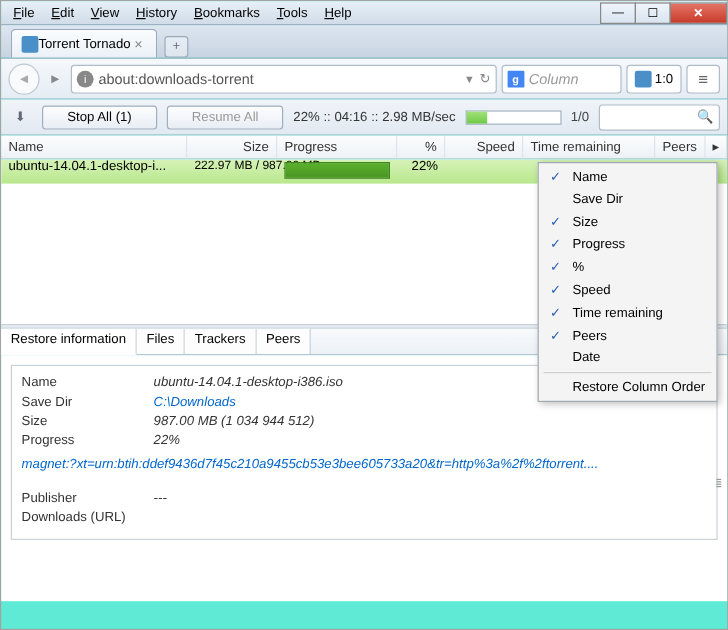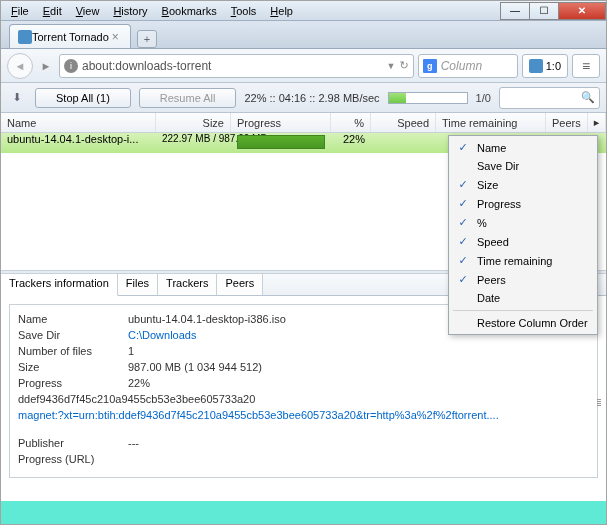--- a/index.html
+++ b/index.html
@@ -68,21 +68,21 @@
 .splitter { height: 4px; background: #e5ebf2; border-top: 1px solid #c8d0d8; border-bottom: 1px solid #c8d0d8; cursor: row-resize; }
 
 .detail-tabs { height: 22px; background: linear-gradient(#f8fafc, #ecf1f6); display: flex; border-bottom: 1px solid #b8c4d2; }
 .dtab { padding: 3px 8px; border-right: 1px solid #c8d0d8; font-size: 11px; background: #fdfdfe; }
 .dtab.active { background: #fff; border-bottom: 1px solid #fff; margin-bottom: -1px; }
 
 .detail-body { padding: 8px 8px 8px 8px; background: #fff; overflow: auto; height: 205px; position: relative; }
 .det-group { border: 1px solid #c8d0d8; padding: 8px; }
 .drow { display: flex; margin-bottom: 4px; font-size: 11px; }
 .dlabel { width: 110px; color: #333; }
-.dval { flex: 1; color: #333; }
+.dval { flex: 1; color: #333; font-style: italic; }
 .dval.link { color: #0066cc; }
 .dval.trunc { white-space: nowrap; overflow: hidden; text-overflow: ellipsis; }
 .det-handle { position: absolute; right: 3px; top: 50%; width: 6px; height: 20px; display:flex; flex-direction:column; gap:1px; }
 .det-handle span { width:4px; height:1px; background:#999; }
 
 .context-menu { position: absolute; right: 8px; top: 134px; width: 150px; background: #f4f4f4; border: 1px solid #a0a8b0; box-shadow: 2px 2px 6px rgba(0,0,0,0.25); padding: 2px; z-index: 100; }
 .cm-item { display: flex; align-items: center; padding: 3px 4px; gap: 6px; font-size: 11px; }
 .cm-check { width: 16px; text-align: center; color: #2b5fb3; font-size: 11px; }
 .cm-sep { height: 1px; background: #d0d0d0; margin: 3px 2px; }
 
@@ -171,64 +171,59 @@
       <div class="rc-prog">
           <div class="rc-prog-bar"></div>
         </div>
       <div class="rc-pct">22%</div>
     </div>
   </div>
 
   <div class="splitter"></div>
 
   <div class="detail-tabs">
-    <div class="dtab active">Trackers information</div>
+    <div class="dtab active">Restore information</div>
     <div class="dtab">Files</div>
     <div class="dtab">Trackers</div>
     <div class="dtab">Peers</div>
   </div>
 
   <div class="detail-body">
     <div class="det-group">
       <div class="drow">
           <div class="dlabel">Name</div>
           <div class="dval">ubuntu-14.04.1-desktop-i386.iso</div>
         </div>
       <div class="drow">
           <div class="dlabel">Save Dir</div>
           <div class="dval link">C:\Downloads</div>
         </div>
       <div class="drow">
-          <div class="dlabel">Number of files</div>
-          <div class="dval">1</div>
-        </div>
-      <div class="drow">
           <div class="dlabel">Size</div>
           <div class="dval">987.00 MB (1 034 944 512)</div>
         </div>
       <div class="drow">
           <div class="dlabel">Progress</div>
           <div class="dval">22%</div>
         </div>
       <div class="drow">
-          <div class="dval">ddef9436d7f45c210a9455cb53e3bee605733a20</div>
         </div>
       <div class="drow">
           <div class="dval link trunc">magnet:?xt=urn:btih:ddef9436d7f45c210a9455cb53e3bee605733a20&amp;tr=http%3a%2f%2ftorrent....</div>
         </div>
       <div class="drow">
           <div class="dval"></div>
         </div>
       <div style="height:8px"></div>
       <div class="drow">
           <div class="dlabel">Publisher</div>
           <div class="dval">---</div>
         </div>
       <div class="drow">
-          <div class="dlabel">Progress (URL)</div>
+          <div class="dlabel">Downloads (URL)</div>
           <div class="dval"></div>
         </div>
     </div>
     <div class="det-handle">
         <span></span>
         <span></span>
         <span></span>
         <span></span>
       </div>
   </div>

